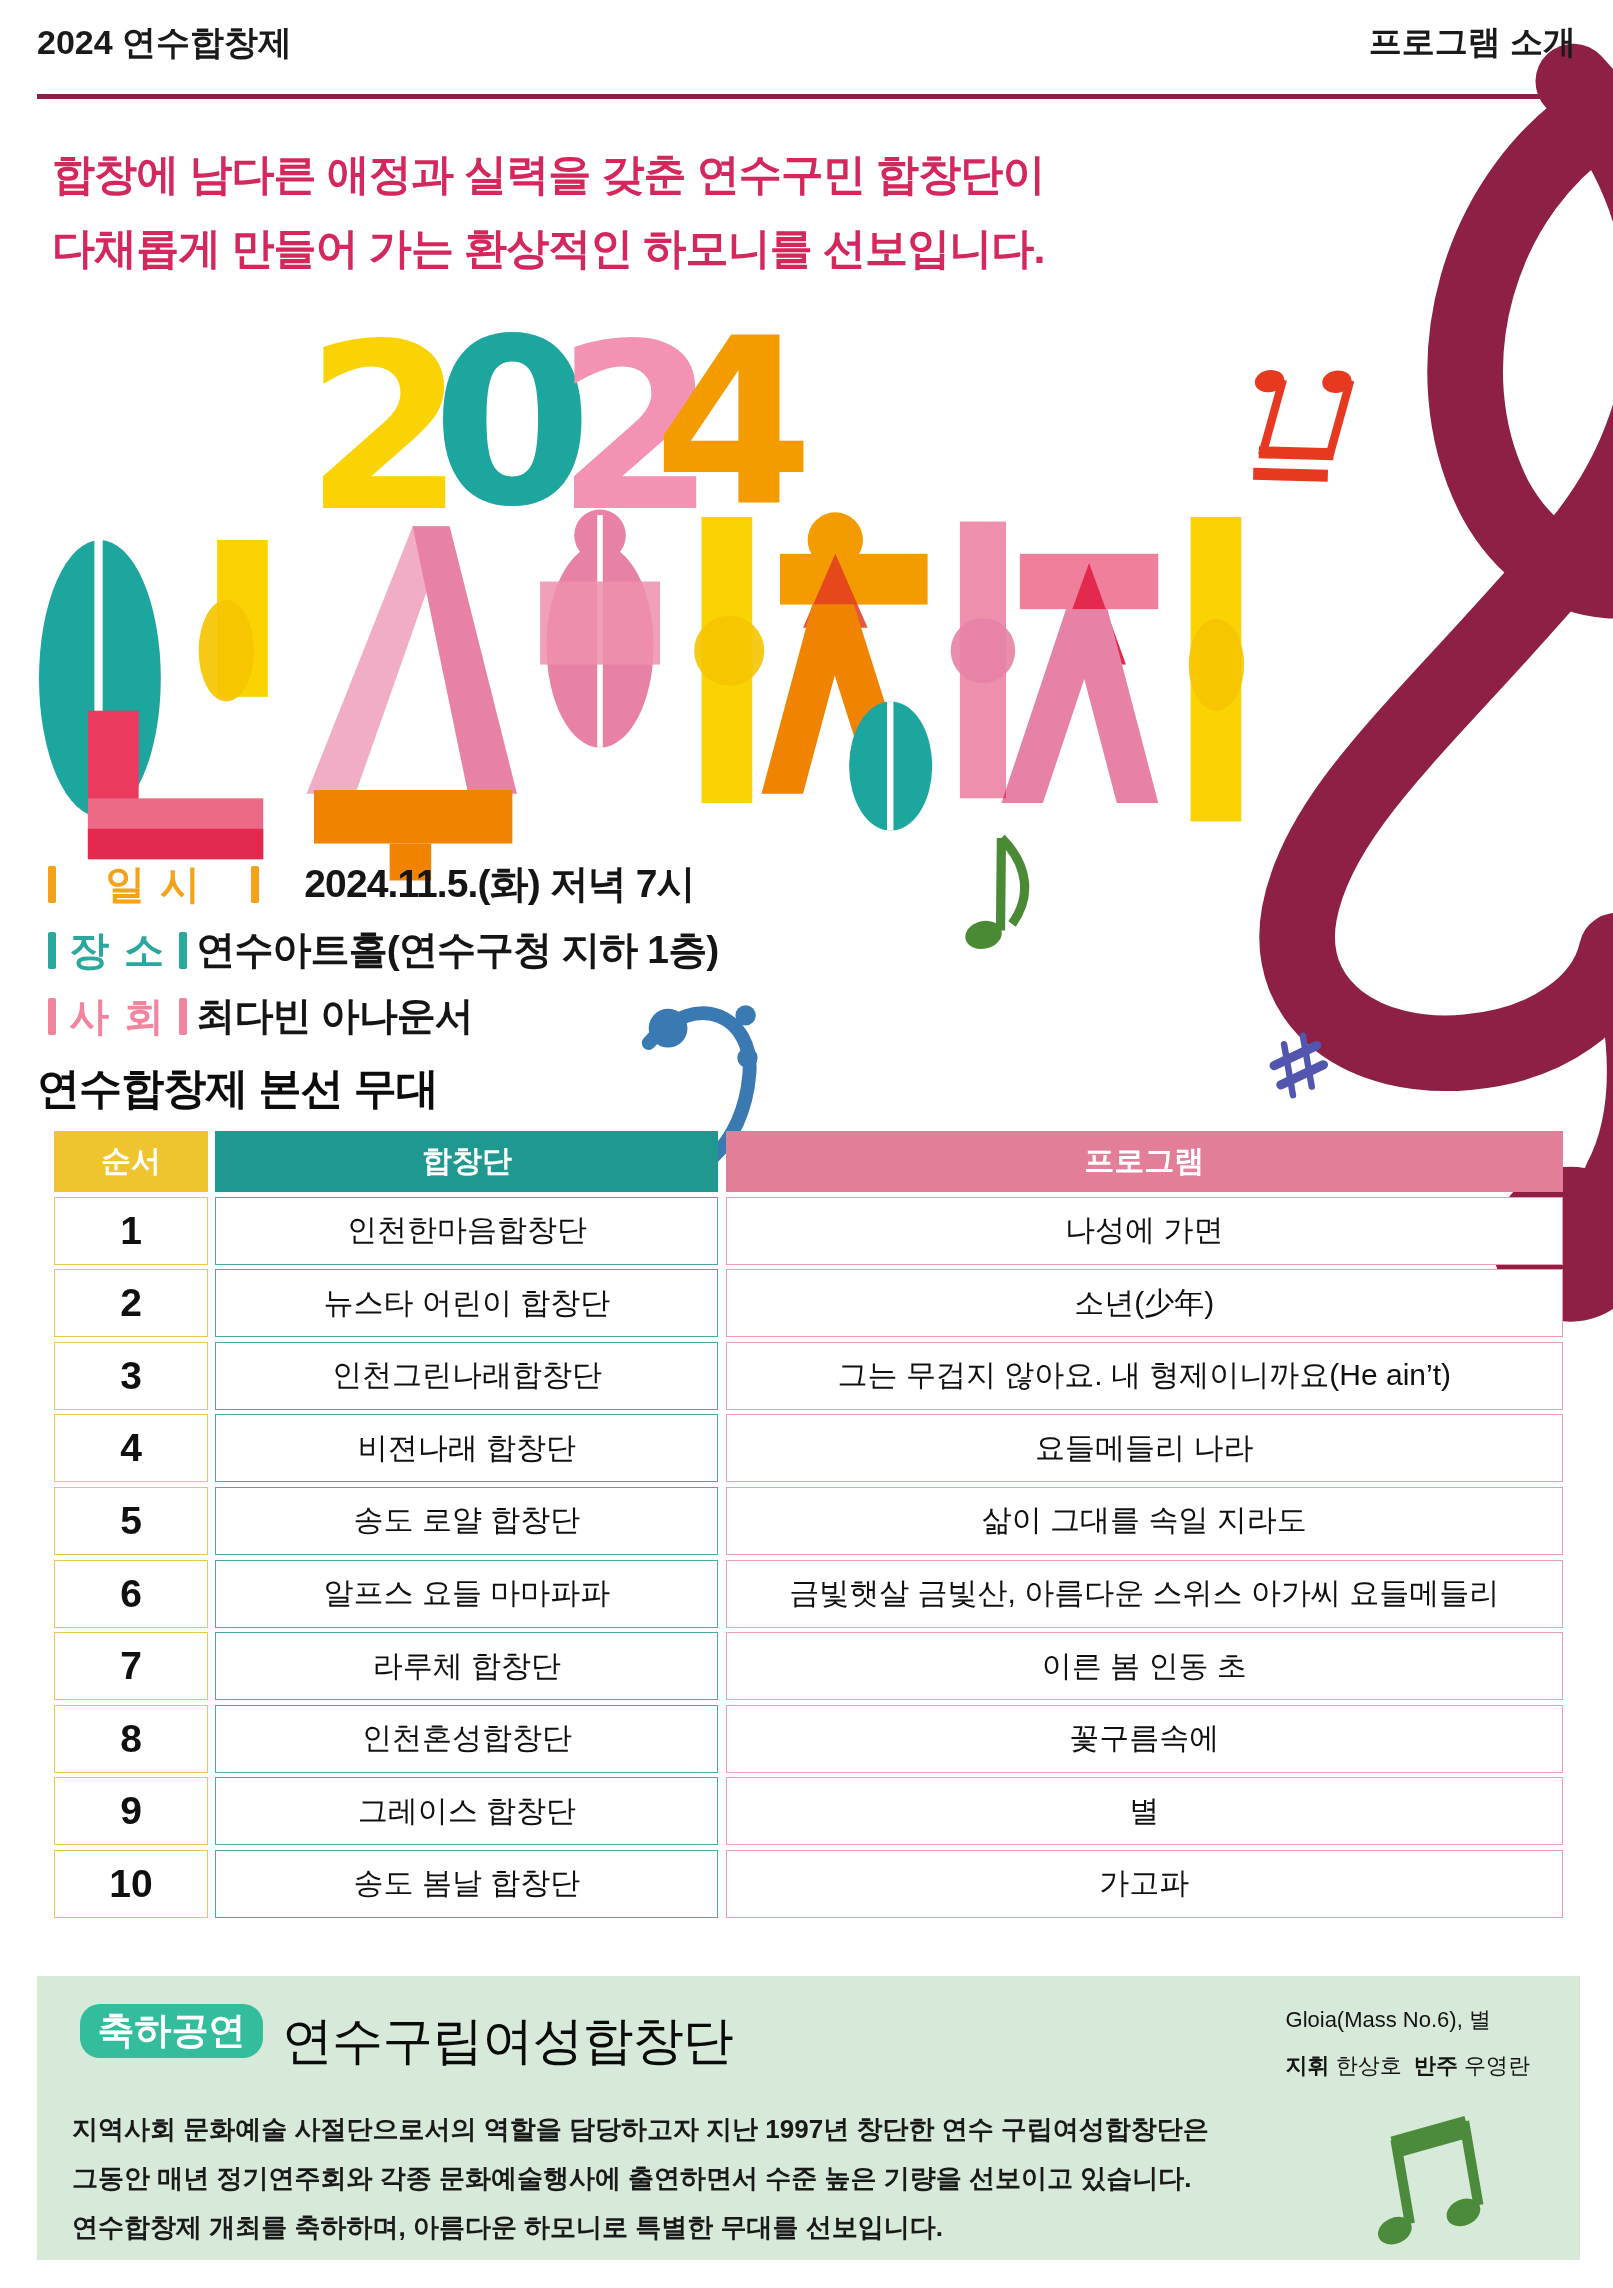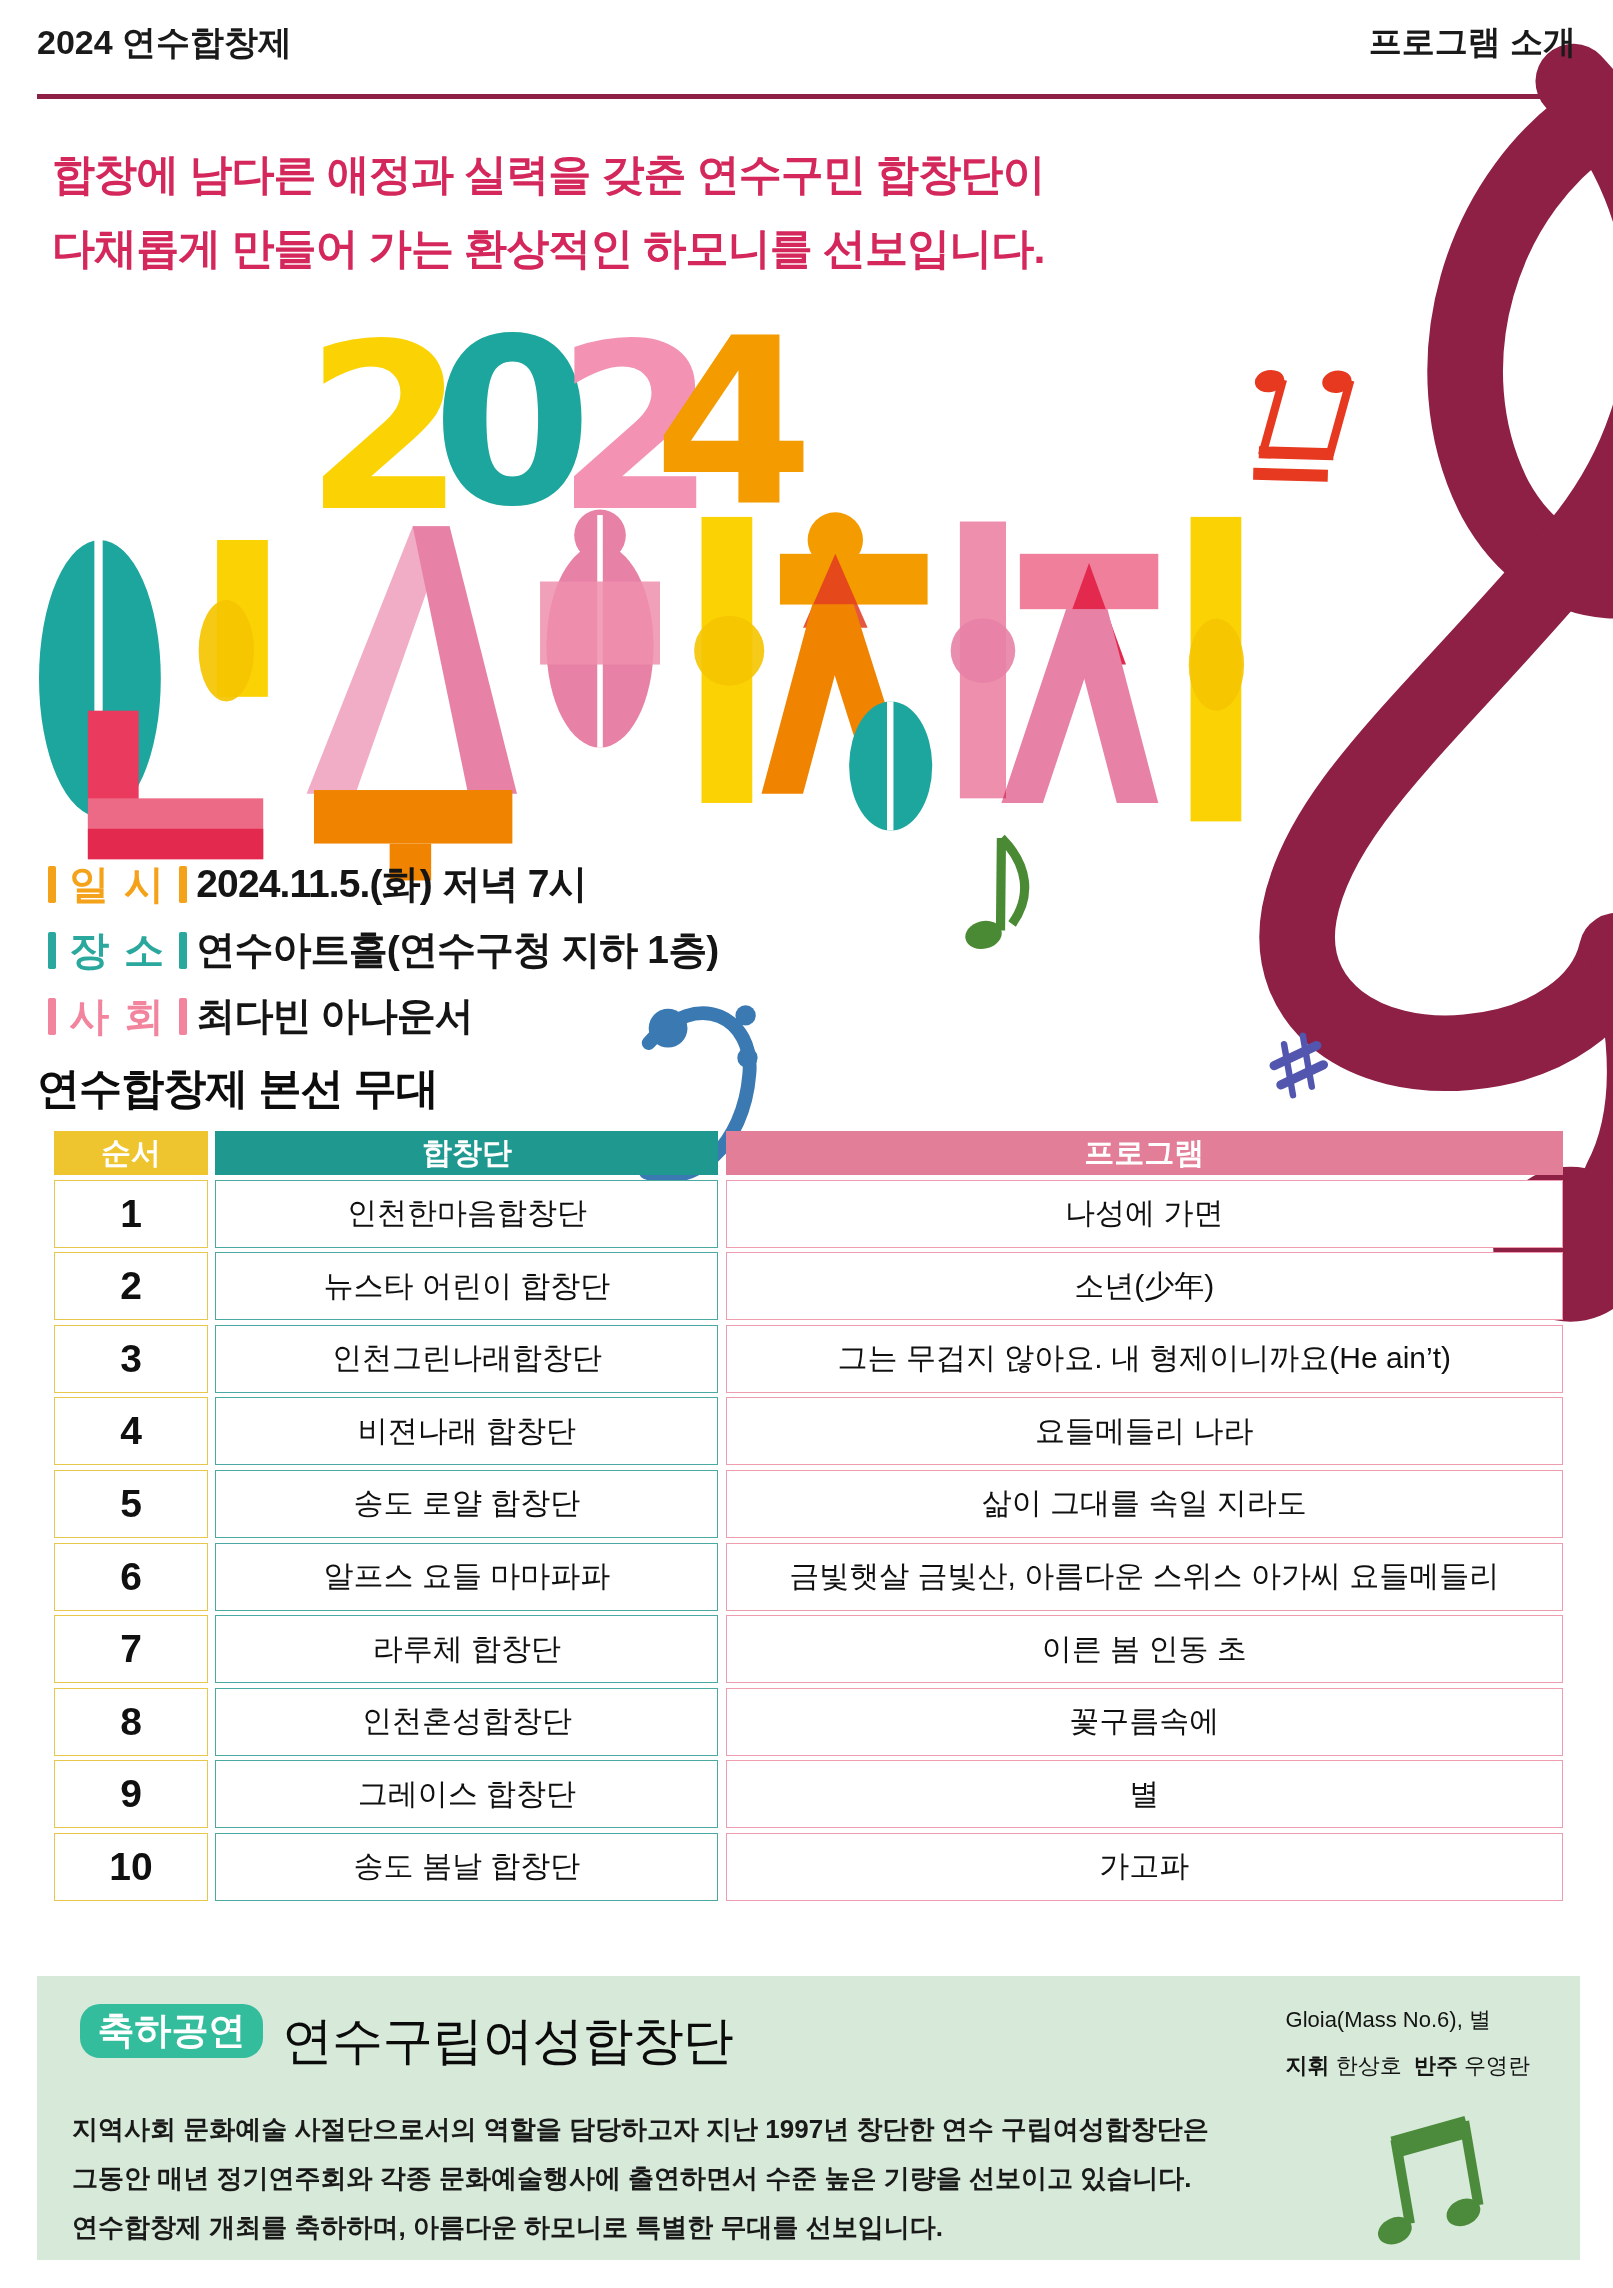--- a/index.html
+++ b/index.html
@@ -15,28 +15,28 @@
   
   .headline{left:52px;top:137px;font-size:43px;line-height:74px;font-weight:800;
             letter-spacing:-0.9px;color:#D4275C;z-index:3;}
 
   
   .info{left:48px;top:851px;z-index:3;}
   .info-row{display:flex;align-items:center;height:66px;}
   .vbar{display:inline-block;width:8.3px;height:37px;border-radius:1.8px;background:currentColor;}
   .ilabel{font-size:40px;font-weight:900;margin:0 13px;letter-spacing:1.8px;}
   .ivalue{font-size:39px;font-weight:600;color:#151515;margin-left:9.2px;letter-spacing:-0.9px;}
-  .c-orange{color:#F5A21B;} .c-teal{color:#2AA89E;} .c-pink{color:#F2849E;}
+  .c-orange{color:#F5A21B;gap:36px;} .c-teal{color:#2AA89E;} .c-pink{color:#F2849E;}
 
   
   .stage-title{left:37px;top:1060px;font-size:43px;font-weight:900;color:#0c0c0c;
                letter-spacing:-0.9px;z-index:3;}
   .tbl{left:54px;top:1131px;width:1509px;display:grid;
        grid-template-columns:154px 503px 837px;gap:4.6px 7.4px;z-index:3;}
-  .hc{height:44px;display:flex;align-items:center;justify-content:center;
+  .hc{height:61px;display:flex;align-items:center;justify-content:center;
       color:#fff;font-size:30px;font-weight:800;}
   .hc-order{background:#EFC52F;}
   .hc-choir{background:#1F998F;}
   .hc-prog{background:#E27E97;}
   .rc{height:66px;background:#fff;display:flex;align-items:center;justify-content:center;
       font-size:30px;font-weight:500;color:#101010;border:1.8px solid;}
   .rc-order{border-color:#E8C84C;font-size:39px;font-weight:800;}
   .rc-choir{border-color:#4AA9A0;}
   .rc-prog{border-color:#EE9DAF;text-align:center;padding:0 7.4px;}
 

